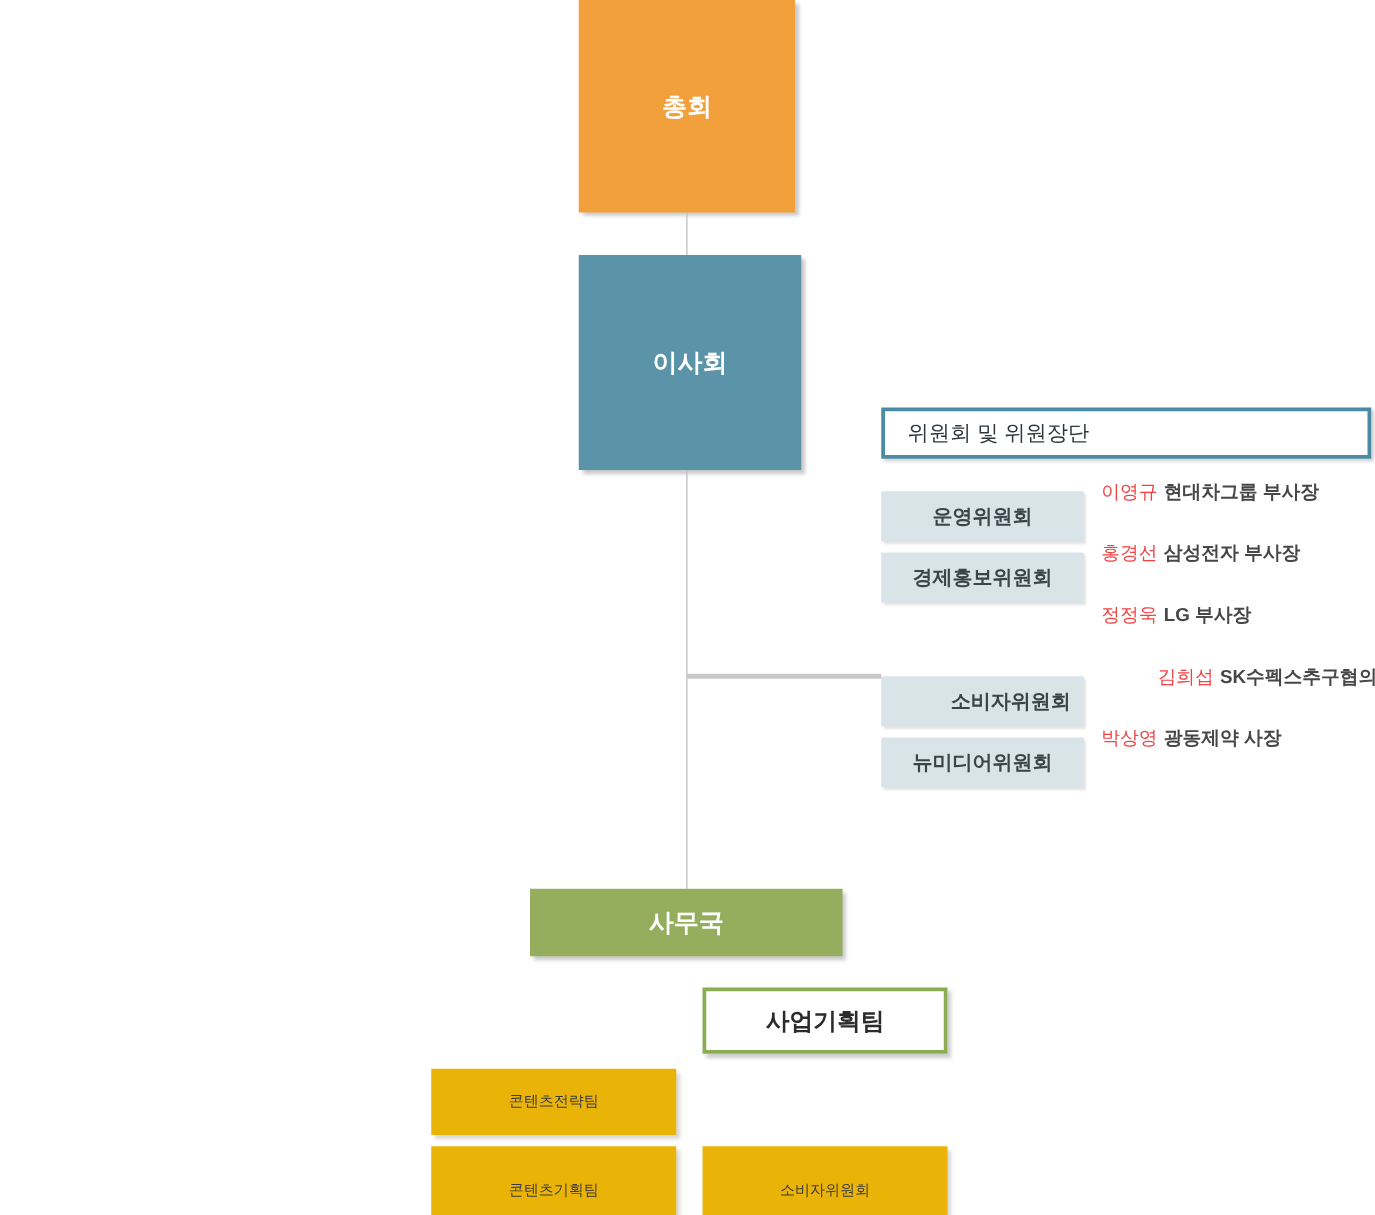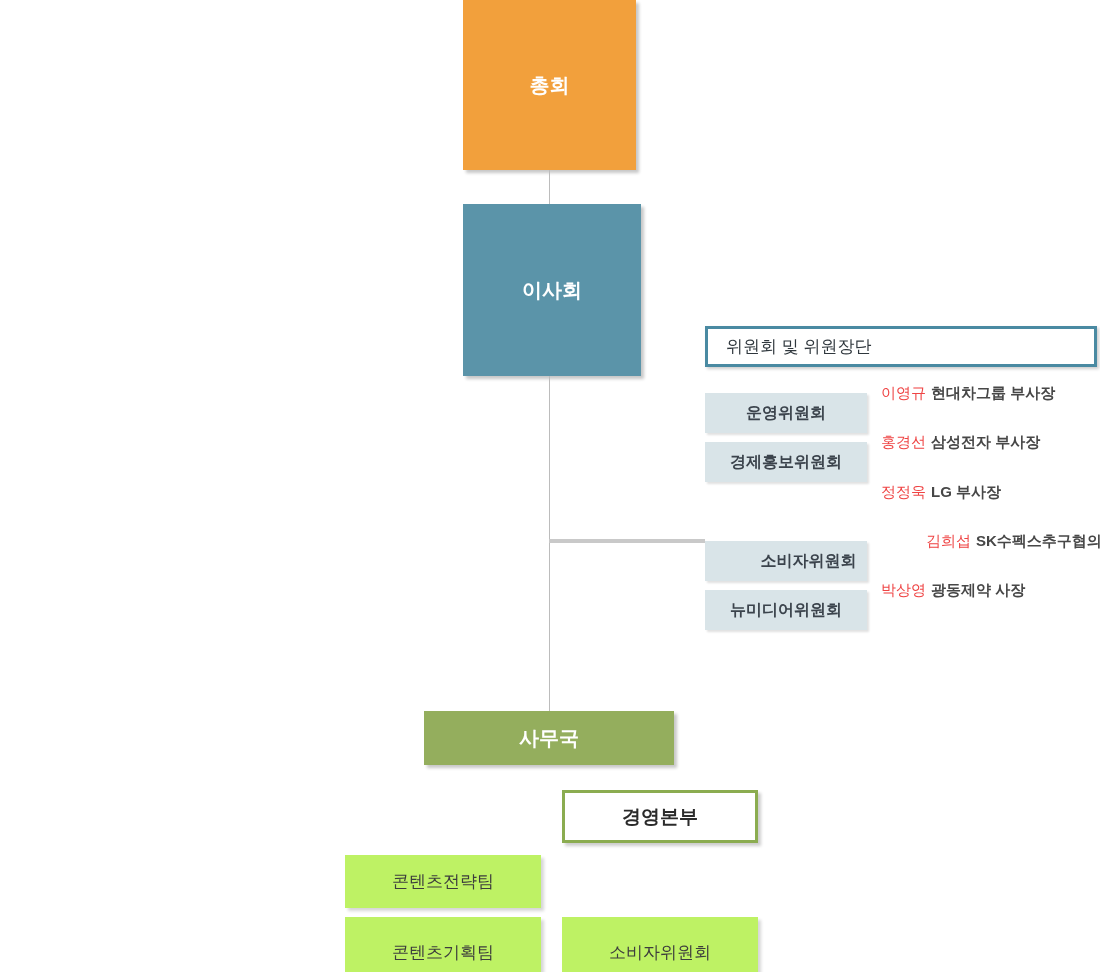--- a/index.html
+++ b/index.html
@@ -88,25 +88,25 @@
     align-items: center;
     justify-content: center;
     font-size: 19px;
     font-weight: bold;
     color: #2b2b2b;
     box-shadow: 3px 3px 3px rgba(0,0,0,0.20);
   }
   .team {
     position: absolute;
     width: 196px; height: 53px;
-    background: #bef264;
+    background: #eab308;
     display: flex;
     align-items: center;
     justify-content: center;
-    font-size: 17px;
+    font-size: 12px;
     color: #3d3d3d;
     box-shadow: 3px 3px 3px rgba(0,0,0,0.16);
   }
   .col-left  { left: 345px; }
   .col-right { left: 562px; }
   .trow0 { top: 855px; } .trow1 { top: 917px; height: 70px; }
 </style>
 </head>
 <body>
 
@@ -155,20 +155,20 @@
   <div class="c-label r4">뉴미디어위원회</div>
   <div class="c-chair r4">
     <span class="chair-name">박상영</span>
     <span class="chair-title">광동제약 사장</span>
   </div>
 
   <div class="big-box secretariat-box">
     <span>사무국</span>
   </div>
 
-  <div class="div-header col-right">경영본부</div>
+  <div class="div-header col-right">사업기획팀</div>
 
   <div class="team col-left trow0">콘텐츠전략팀</div>
   <div class="team col-left trow1">콘텐츠기획팀</div>
 
   <div class="team col-right trow1">소비자위원회</div>
 
 </div>
 
 </body></html>

